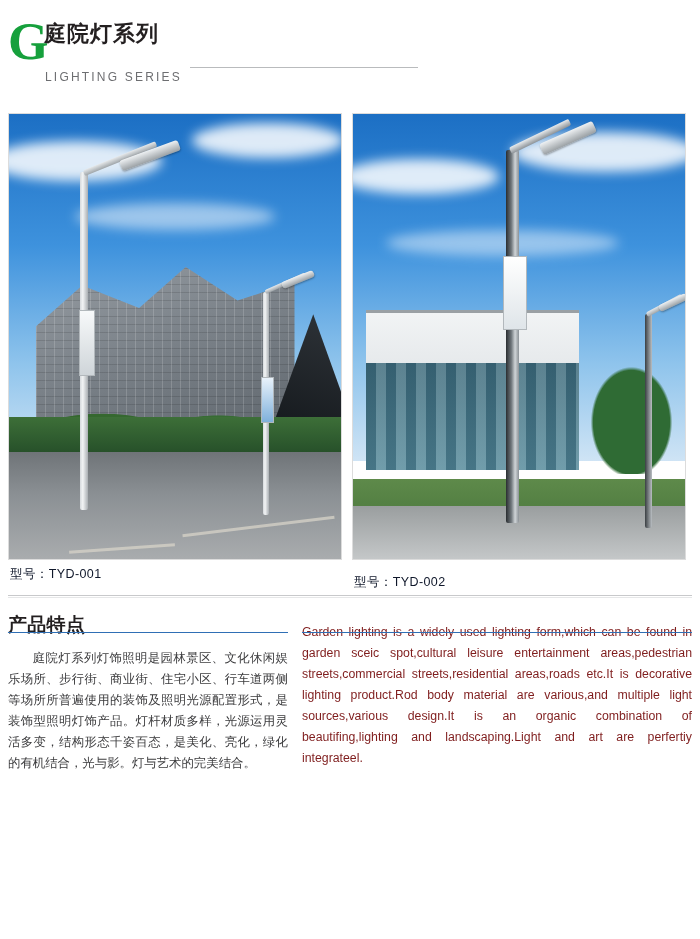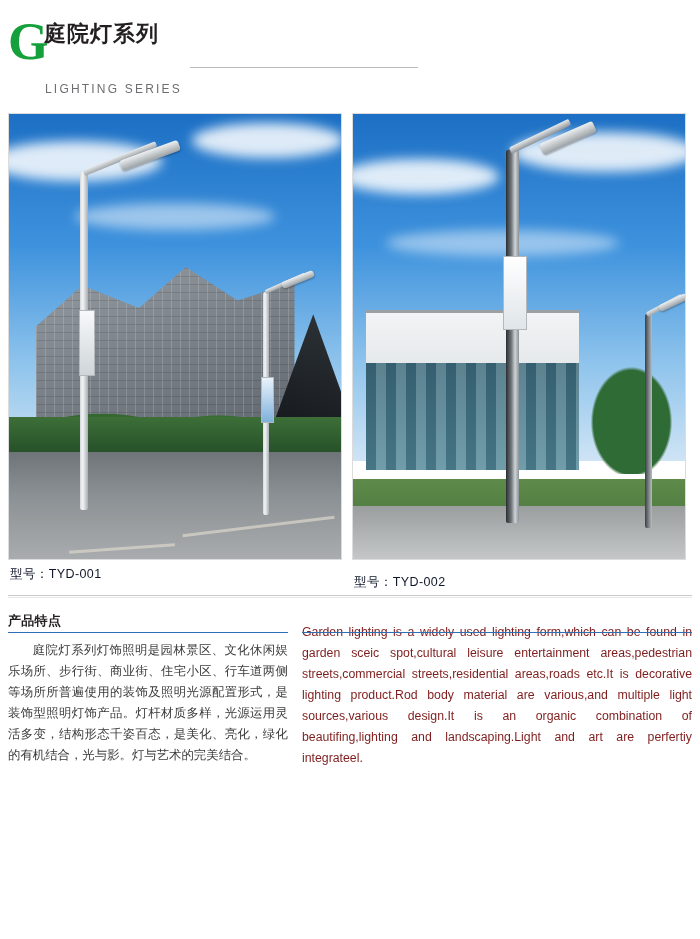--- a/index.html
+++ b/index.html
@@ -56,21 +56,21 @@
     font-size: 30px;
     line-height: 32px;
     font-weight: bold;
     color: #231f20;
     font-family: "Liberation Serif", serif;
     letter-spacing: 0.5px;
   }
   .logo-sub {
     position: absolute;
     left: 37px;
-    top: 62px;
+    top: 50px;
     font-size: 12px;
     line-height: 14px;
     color: #6d6e71;
     letter-spacing: 2.2px;
     font-family: "Liberation Sans", sans-serif;
   }
   .logo-rule {
     position: absolute;
     left: 182px;
     top: 47px;
@@ -279,21 +279,21 @@
     width: 684px;
   }
   .col {
     position: absolute;
     top: 0;
   }
   .col.cn { left: 0;  width: 280px; }
   .col.en { left: 294px; width: 390px; }
 
   .col-title {
-    font-size: 13px;
+    font-size: 19px;
     font-weight: bold;
     color: #231f20;
     margin: 0 0 6px 0;
     letter-spacing: 0.3px;
   }
   .title-underline {
     position: absolute;
     top: 20px;
     height: 1px;
     background: #2f6fb5;

